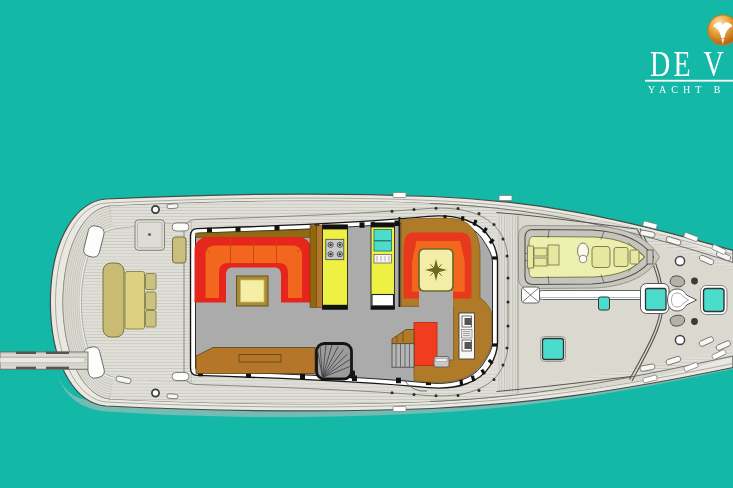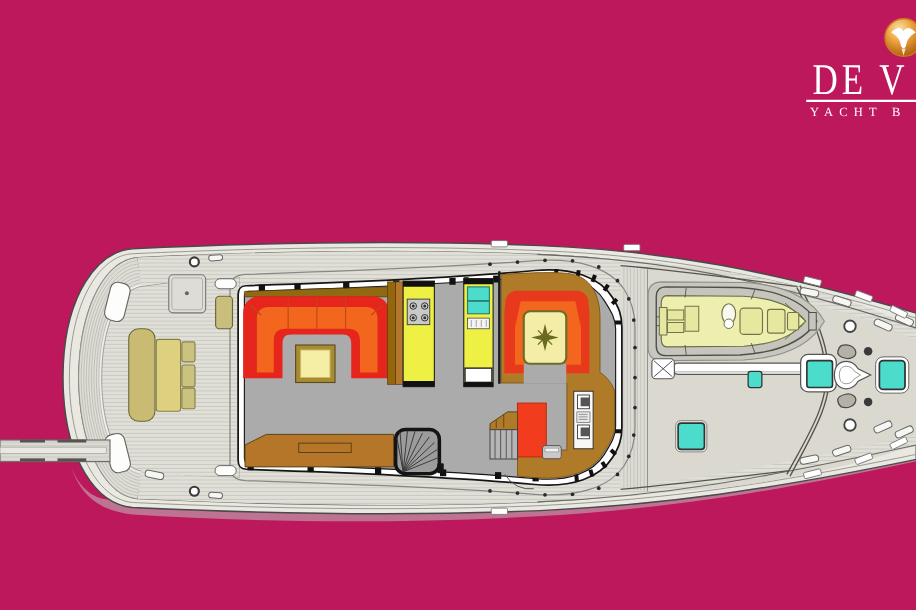--- a/index.html
+++ b/index.html
@@ -1,16 +1,16 @@
 <!DOCTYPE html>
 <html><head>
 <meta charset="utf-8">
 <style>
   html,body{margin:0;padding:0;width:733px;height:488px;background:#d8d8d8;overflow:hidden;}
-  .stage{position:relative;width:733px;height:488px;background:#be185d;font-family:"Liberation Sans",sans-serif;}
+  .stage{position:relative;width:733px;height:488px;background:#14b8a6;font-family:"Liberation Sans",sans-serif;}
   svg{position:absolute;left:0;top:0;}
 </style>
 </head>
 <body>
 <div class="stage">
 <svg width="733" height="488" viewBox="0 0 733 488">
 <defs>
   <pattern id="hplank" width="8" height="3.1" patternUnits="userSpaceOnUse">
     <rect width="8" height="3.1" fill="#e1e0d8"></rect>
     <rect width="8" height="0.8" y="2.3" fill="#cbcac2"></rect>

